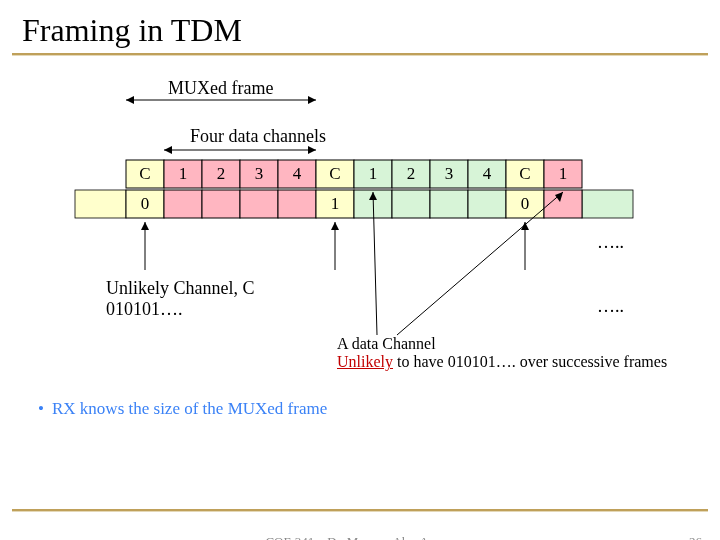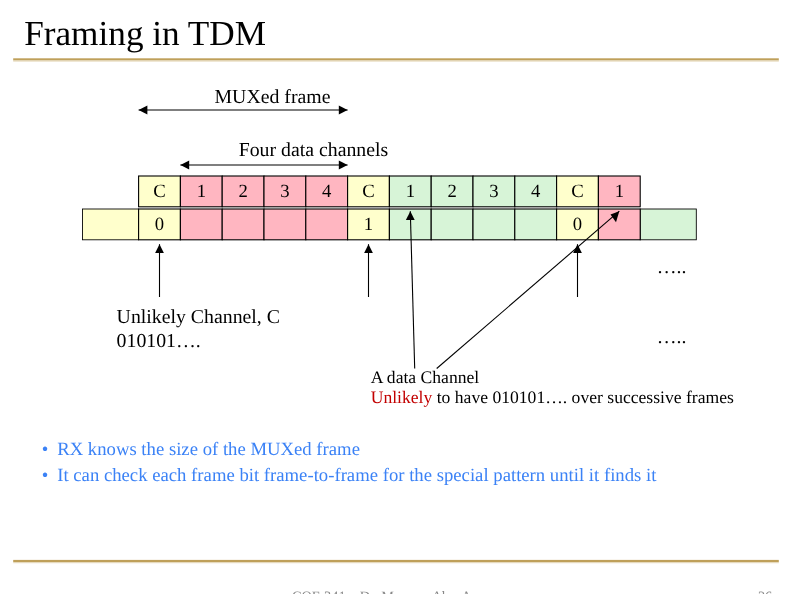--- a/index.html
+++ b/index.html
@@ -22,29 +22,28 @@
     border-bottom: 1px solid #e4d8b8;
   }
   .canvas {
     position: absolute;
     left: 0; top: 0; width: 720px; height: 540px;
   }
   .lab {
     position: absolute;
     font-size: 18px;
     color: #000;
-    margin-left: 27px;
   }
   .caption1 {
     position: absolute;
     left: 337px; top: 335px;
     font-size: 16px;
   }
   .caption1 .red { color: #c20000; }
-  .caption1 .under { }
+  .caption1 .under { text-decoration: underline; }
   .ctrl {
     position: absolute;
     left: 106px; top: 278px;
     font-size: 18px;
   }
   .dots {
     position: absolute;
     font-size: 18px;
   }
   .bullets {
@@ -180,20 +179,19 @@
 </div>
 <div class="dots" style="left:597px; top:296px;">…..</div>
 
 <div class="caption1">
   <div>A data Channel</div>
   <div><span class="red under">Unlikely</span><span> to have 010101…. over successive frames</span></div>
 </div>
 
 <div class="bullets">
   <div>RX knows the size of the MUXed frame</div>
-  <div>It can check each frame bit frame-to-frame for the special pattern until it finds it</div>
 </div>
 
 <div class="rule2"></div>
 <div class="footer">
   <div class="center">COE 341 – Dr. Marwan Abu-Amara</div>
   <div class="pg">26</div>
 </div>
 
 </body></html>

